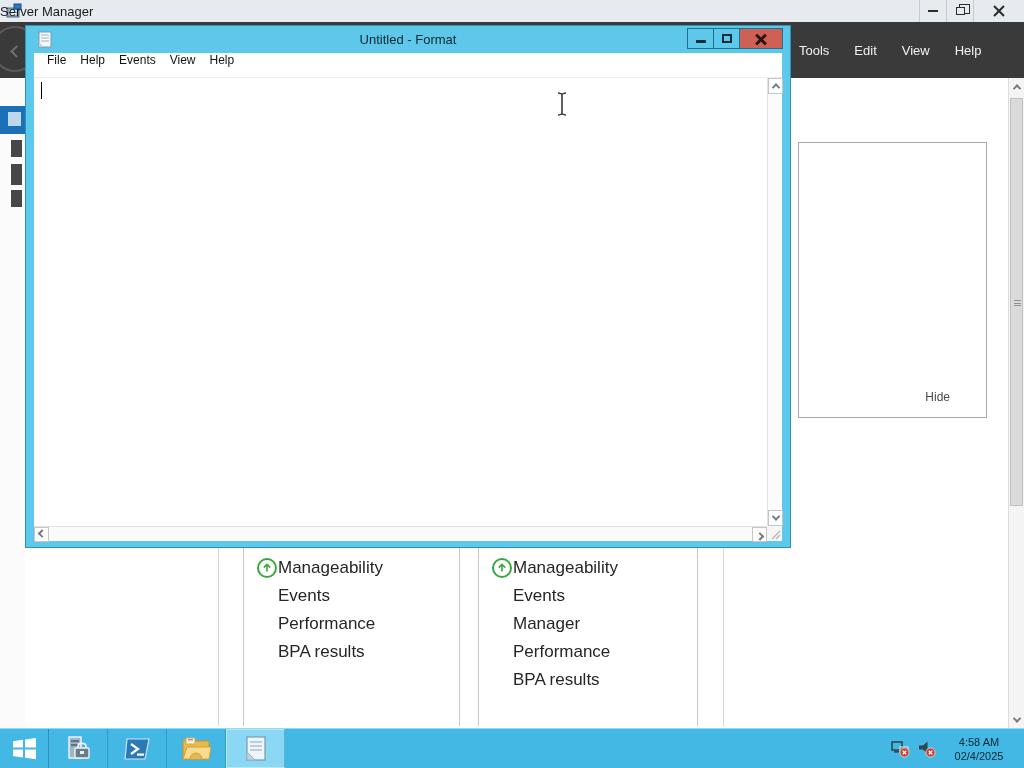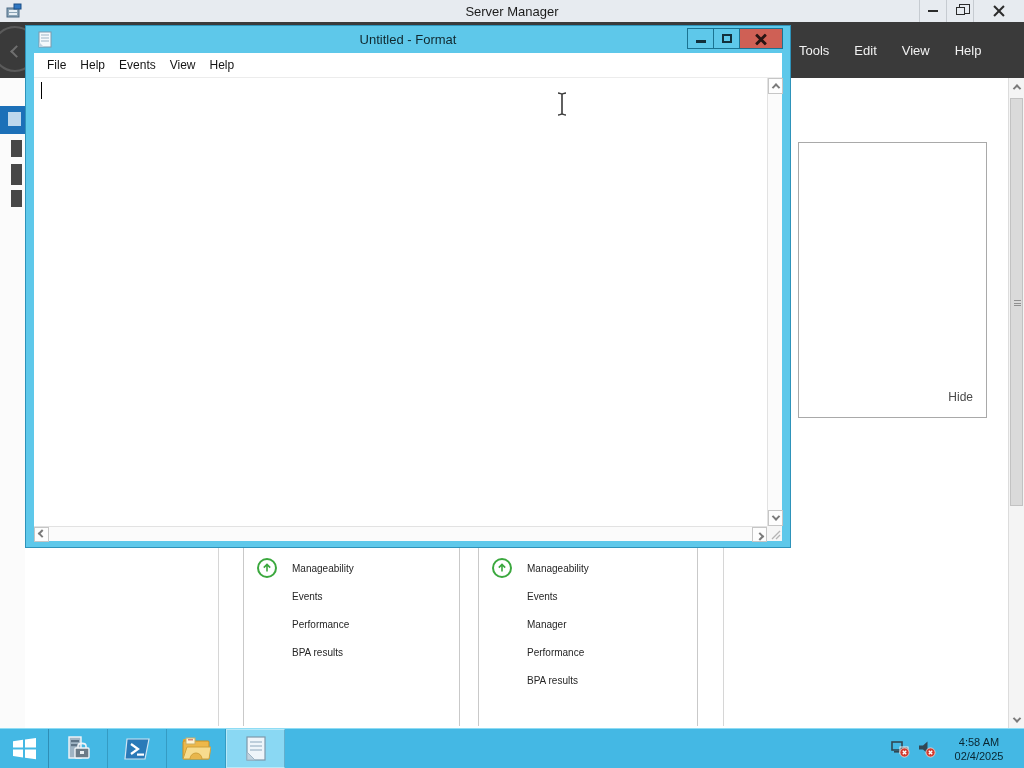--- a/index.html
+++ b/index.html
@@ -3,21 +3,21 @@
 <meta charset="utf-8">
 <style>
   * { margin:0; padding:0; box-sizing:border-box; }
   html,body { width:1024px; height:768px; overflow:hidden; }
   body { position:relative; font-family:"Liberation Sans", sans-serif; background:#ffffff; }
 
   
   .sm-titlebar { position:absolute; left:0; top:0; width:1024px; height:22px;
     background:#e7ebf0; display:flex; align-items:center; z-index:1; }
   .sm-logo { position:absolute; left:6px; top:3px; width:16px; height:16px; }
-  .sm-title { position:absolute; left:0; width:1024px; text-align:center;
+  .sm-title { position:absolute; left:0; width:1024px; 
     font-size:13px; color:#1b1b1b; }
   .sm-ctrls { position:absolute; right:0; top:0; height:22px; display:flex; }
   .sm-ctrl { width:27px; height:22px; border-left:1px solid #c6cbd1;
     display:flex; align-items:center; justify-content:center; }
   .sm-ctrl.close { width:51px; }
   .glyph-min { width:10px; height:2px; background:#2b2b2b; }
   .glyph-restore { position:relative; width:9px; height:8px; border:1px solid #2b2b2b; background:#e7ebf0; }
   .glyph-restore::before { content:""; position:absolute; left:2px; top:-4px; width:9px; height:8px;
     border:1px solid #2b2b2b; z-index:-1; }
   .glyph-x { position:relative; width:12px; height:12px; }
@@ -44,28 +44,28 @@
   .sm-side-sel { position:absolute; left:0; top:28px; width:25px; height:28px; background:#1c70b8; }
   .sel-ico { position:absolute; right:3px; top:6px; width:14px; height:15px;
     background:#cfe3f3; box-shadow:inset -1px 0 0 #1c70b8, inset 0 -1px 0 #1c70b8; opacity:.9; }
   .frag { position:absolute; right:3px; background:#474747; }
 
   
   .vline { position:absolute; top:470px; width:1px; height:178px; background:#d6d6d6; }
   .tile { position:absolute; top:470px; height:178px; background:#ffffff;
     border-left:1px solid #c9c9c9; border-right:1px solid #c9c9c9; padding-top:6px; }
   .tile-row { position:relative; height:28px; display:flex; align-items:center; }
-  .tile-row .lbl { position:absolute; left:48px; font-size:10px; color:#262626; }
+  .tile-row .lbl { position:absolute; left:34px; font-size:17px; color:#262626; }
   .ok-badge { position:absolute; left:13px; top:4px; width:20px; height:20px;
     border:2px solid #3ba83e; border-radius:50%; display:flex; align-items:center; justify-content:center; }
 
   
   .sm-panel { position:absolute; left:798px; top:64px; width:189px; height:276px;
     background:#ffffff; border:1px solid #a9a9a9; }
-  .hide-link { position:absolute; right:13px; bottom:13px; font-size:12px; color:#4a4a4a; }
+  .hide-link { position:absolute; right:36px; bottom:13px; font-size:12px; color:#4a4a4a; }
 
   
   .sm-scroll { position:absolute; left:1008px; top:0; width:16px; height:650px;
     background:#f4f4f4; border-left:1px solid #dcdcdc; }
   .sm-scroll-btn { position:absolute; left:0; width:15px; height:17px;
     display:flex; align-items:center; justify-content:center; }
   .sm-thumb { position:absolute; left:1px; top:20px; width:13px; height:408px;
     background:#dadada; border:1px solid #c2c2c2; }
   .grip { position:absolute; left:3px; top:201px; width:7px; height:6px;
     border-top:1px solid #909090; border-bottom:1px solid #909090; }
@@ -91,21 +91,21 @@
   .np-ctrl.close { width:44px; background:#cf6055; }
   .np-min { width:10px; height:3px; background:#12303c; margin-top:6px; }
   .np-max { width:10px; height:9px; border:2px solid #12303c; }
   .np-x { position:relative; width:12px; height:12px; }
   .np-x::before, .np-x::after { content:""; position:absolute; left:-1px; top:5px;
     width:14px; height:3px; background:#2a1514; border-radius:1px; }
   .np-x::before { transform:rotate(45deg); }
   .np-x::after  { transform:rotate(-45deg); }
 
   .np-menubar { position:absolute; left:8px; top:27px; width:748px; height:25px;
-    background:#ffffff; border-bottom:1px solid #ececec; display:flex; align-items:center;
+    background:#ffffff; border-bottom:1px solid #ececec; display:flex; 
     padding-left:13px; gap:14px; }
   .np-menubar span { font-size:12px; color:#141414; }
 
   .np-text { position:absolute; left:8px; top:52px; width:733px; height:448px;
     background:#ffffff; }
   .np-caret { position:absolute; left:7px; top:4px; width:1px; height:17px; background:#000; }
 
   .np-vscroll { position:absolute; left:741px; top:52px; width:15px; height:448px;
     background:#fbfbfb; border-left:1px solid #e2e2e2; }
   .np-sbtn { position:absolute; left:0; width:15px; height:16px; background:#fdfdfd;

